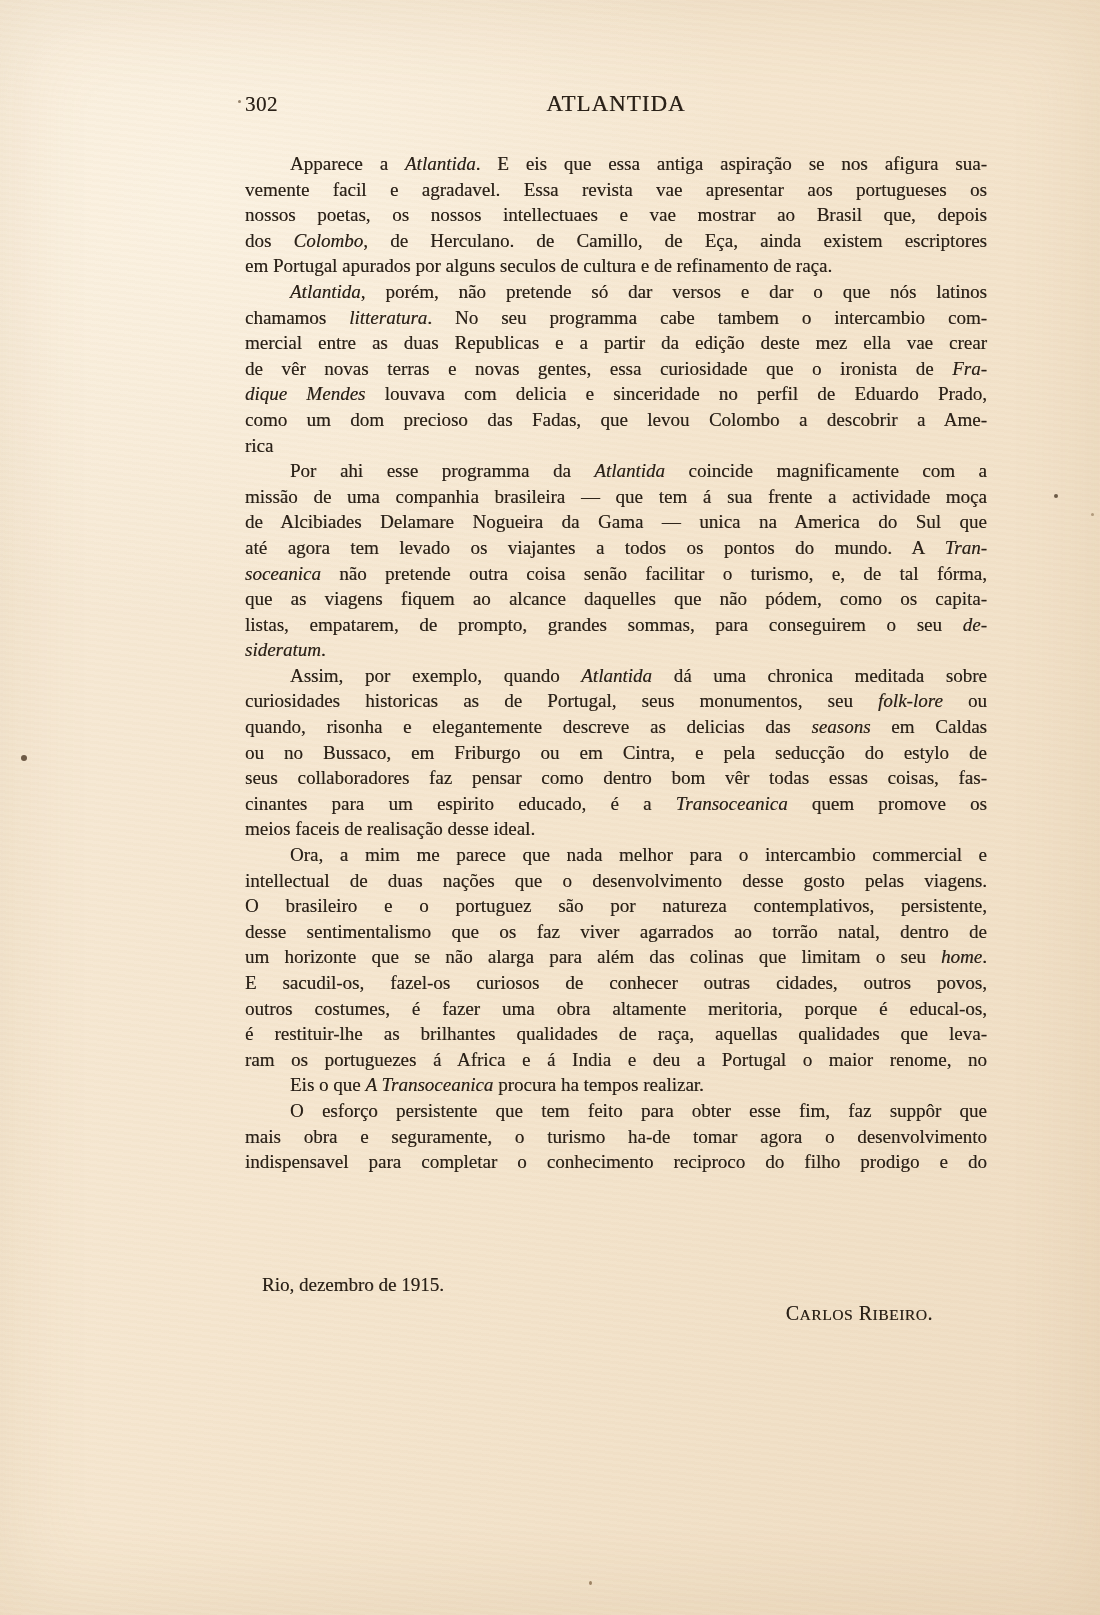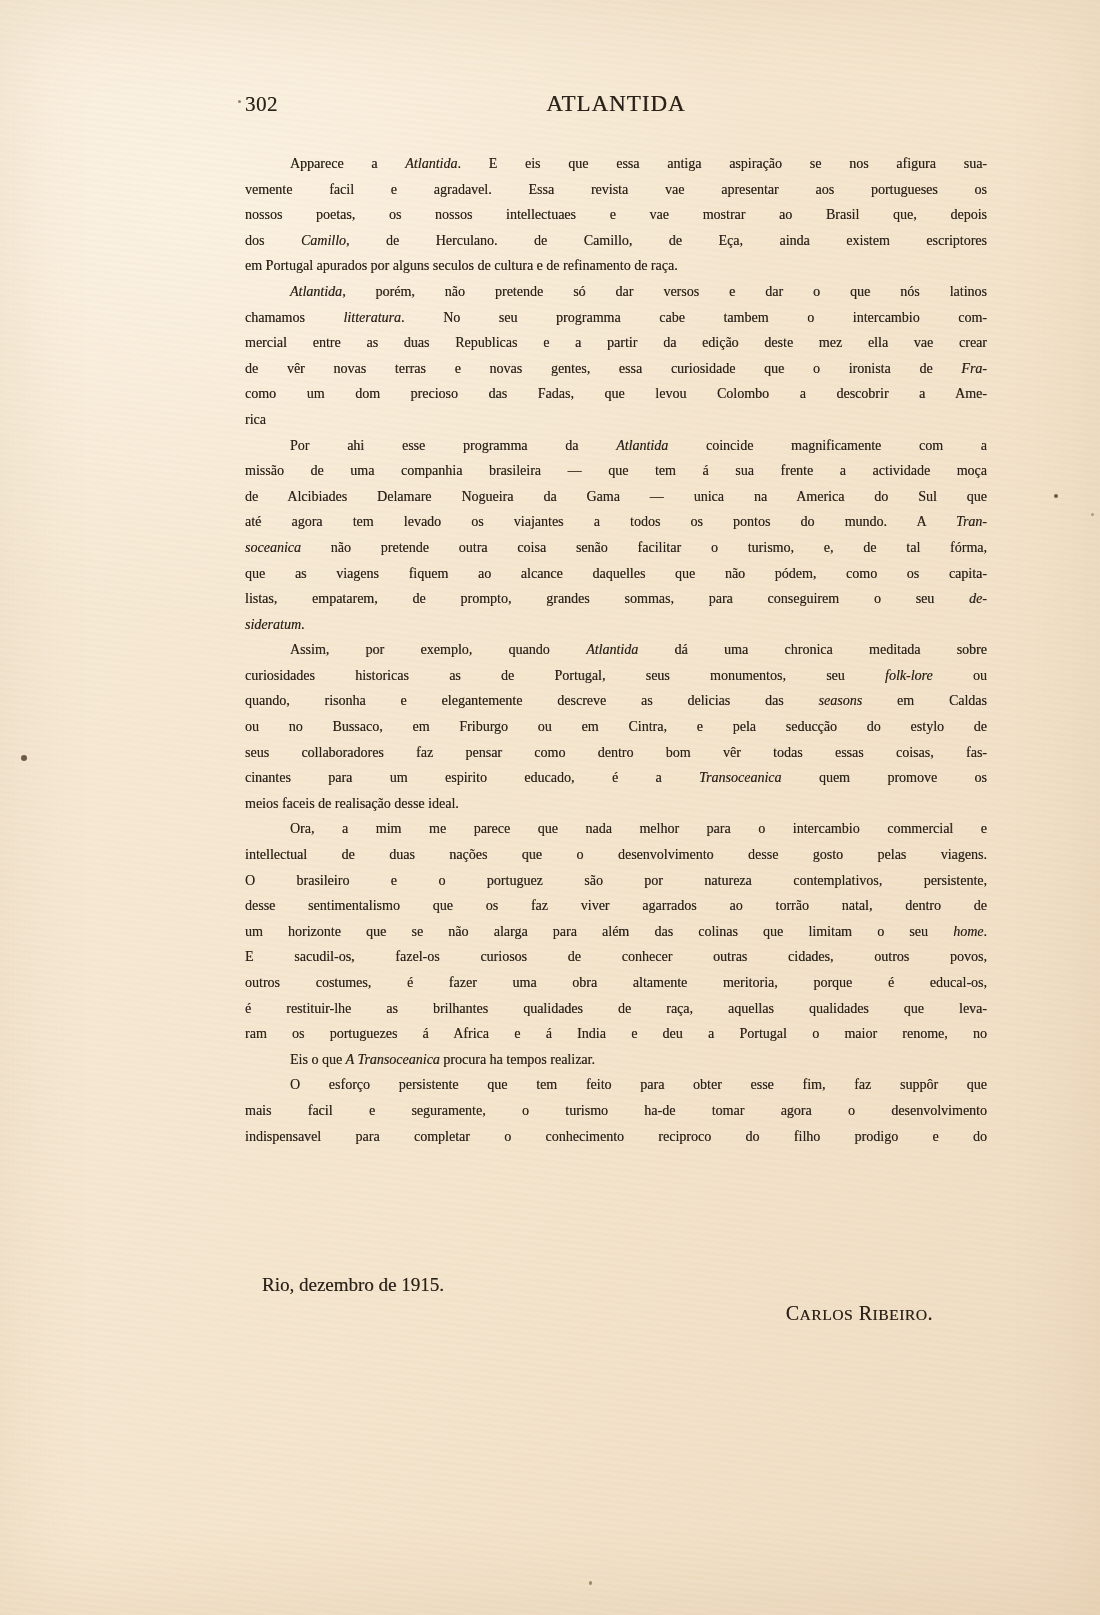--- a/index.html
+++ b/index.html
@@ -25,21 +25,21 @@
     font-size: 21px; letter-spacing: 0.5px;
     text-shadow: 0.3px 0.3px 0.4px rgba(40,30,20,0.55);
   }
   .running-title {
     position: absolute; left: 245px; top: 91px; width: 742px;
     text-align: center; font-size: 23px; letter-spacing: 1px;
     text-shadow: 0.4px 0.4px 0.5px rgba(40,30,20,0.6);
   }
   .article-body {
     position: absolute; left: 245px; top: 151px; width: 742px;
-    font-size: 14px;
+    font-size: 19px;
     text-shadow: 0.3px 0.3px 0.4px rgba(40,30,20,0.5);
   }
   .line {
     height: 25.6px; line-height: 25.6px;
     text-align: justify; text-align-last: justify; text-justify: inter-word;
     white-space: normal;
   }
   .line.first { padding-left: 45px; }
   .line.plast { text-align-last: left; }
   .em { font-style: italic; }
@@ -67,26 +67,27 @@
 <div class="page">
   <div class="grain"></div>
 
   <span class="page-number">302</span>
   <div class="running-title">ATLANTIDA</div>
 
   <div class="article-body">
       <div class="line first">Apparece a <span class="em">Atlantida</span>. E eis que essa antiga aspiração se nos afigura sua-</div>
       <div class="line">vemente facil e agradavel. Essa revista vae apresentar aos portugueses os</div>
       <div class="line">nossos poetas, os nossos intellectuaes e vae mostrar ao Brasil que, depois</div>
-      <div class="line">dos <span class="em">Camillo</span>, de Herculano. de Camillo, de Eça, ainda existem escriptores</div>
+      <div class="line">dos <span class="em">Colombo</span>, de Herculano. de Camillo, de Eça, ainda existem escriptores</div>
       <div class="line plast">em Portugal apurados por alguns seculos de cultura e de refinamento de raça.</div>
       <div class="line first"><span class="em">Atlantida</span>, porém, não pretende só dar versos e dar o que nós latinos</div>
       <div class="line">chamamos <span class="em">litteratura</span>. No seu programma cabe tambem o intercambio com-</div>
       <div class="line">mercial entre as duas Republicas e a partir da edição deste mez ella vae crear</div>
       <div class="line">de vêr novas terras e novas gentes, essa curiosidade que o ironista de <span class="em">Fra-</span></div>
+      <div class="line"><span class="em">dique Mendes</span> louvava com delicia e sinceridade no perfil de Eduardo Prado,</div>
       <div class="line">como um dom precioso das Fadas, que levou Colombo a descobrir a Ame-</div>
       <div class="line plast">rica</div>
       <div class="line first">Por ahi esse programma da <span class="em">Atlantida</span> coincide magnificamente com a</div>
       <div class="line">missão de uma companhia brasileira — que tem á sua frente a actividade moça</div>
       <div class="line">de Alcibiades Delamare Nogueira da Gama — unica na America do Sul que</div>
       <div class="line">até agora tem levado os viajantes a todos os pontos do mundo. A <span class="em">Tran-</span></div>
       <div class="line"><span class="em">soceanica</span> não pretende outra coisa senão facilitar o turismo, e, de tal fórma,</div>
       <div class="line">que as viagens fiquem ao alcance daquelles que não pódem, como os capita-</div>
       <div class="line">listas, empatarem, de prompto, grandes sommas, para conseguirem o seu <span class="em">de-</span></div>
       <div class="line plast"><span class="em">sideratum</span>.</div>
@@ -101,21 +102,21 @@
       <div class="line">intellectual de duas nações que o desenvolvimento desse gosto pelas viagens.</div>
       <div class="line">O brasileiro e o portuguez são por natureza contemplativos, persistente,</div>
       <div class="line">desse sentimentalismo que os faz viver agarrados ao torrão natal, dentro de</div>
       <div class="line">um horizonte que se não alarga para além das colinas que limitam o seu <span class="em">home</span>.</div>
       <div class="line">E sacudil-os, fazel-os curiosos de conhecer outras cidades, outros povos,</div>
       <div class="line">outros costumes, é fazer uma obra altamente meritoria, porque é educal-os,</div>
       <div class="line">é restituir-lhe as brilhantes qualidades de raça, aquellas qualidades que leva-</div>
       <div class="line">ram os portuguezes á Africa e á India e deu a Portugal o maior renome, no</div>
       <div class="line first plast">Eis o que <span class="em">A Transoceanica</span> procura ha tempos realizar.</div>
       <div class="line first">O esforço persistente que tem feito para obter esse fim, faz suppôr que</div>
-      <div class="line">mais facil e seguramente, o turismo ha-de tomar agora o desenvolvimento</div>
+      <div class="line">mais obra e seguramente, o turismo ha-de tomar agora o desenvolvimento</div>
       <div class="line">indispensavel para completar o conhecimento reciproco do filho prodigo e do</div>
     </div>
 
   <div class="place-date">Rio, dezembro de 1915.</div>
   <div class="author">C<span class="sc">ARLOS</span> R<span class="sc">IBEIRO</span>.</div>
 
   <div class="speck speck-a"></div>
   <div class="speck speck-b"></div>
   <div class="speck speck-c"></div>
   <div class="speck speck-d"></div>

